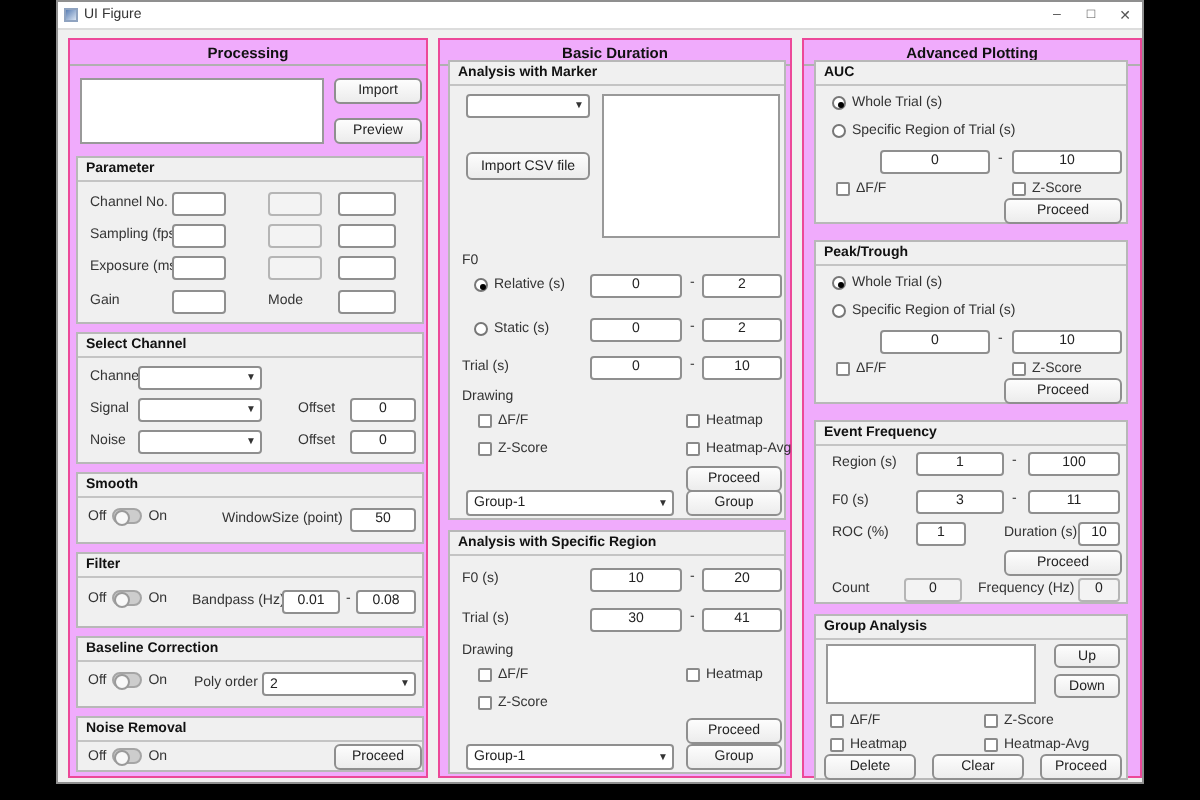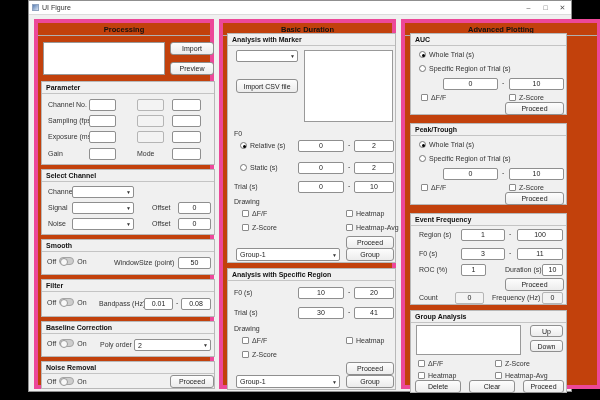--- a/index.html
+++ b/index.html
@@ -4,21 +4,21 @@
 <style>
 *{box-sizing:border-box;margin:0;padding:0}
 html,body{width:600px;height:400px;overflow:hidden}
 body{background:#000;font-family:"Liberation Sans",sans-serif;position:relative}
 .window{position:absolute;left:28px;top:0;width:544px;height:392px;background:#f0f0f0;border:1px solid #8f8f8f}
 .titlebar{height:14px;background:#ffffff;display:flex;align-items:center;padding-left:3px;border-bottom:1px solid #dcdcdc}
 .app-icon{width:7px;height:7px;margin-right:3px;background:linear-gradient(135deg,#5a7fb5,#d9e4f2);border:1px solid #8fa3c0;flex:0 0 auto}
 .title-text{font-size:7px;color:#333;white-space:nowrap}
 .win-controls{margin-left:auto;display:flex;height:100%}
 .win-btn{width:17px;height:100%;display:flex;align-items:center;justify-content:center;font-size:7px;color:#555}
-.panel{position:absolute;border:4px solid #ec4899;background:#c2410c}
+.panel{position:absolute;border:1px solid #ec4899;background:#f0abfc}
 .panel-title{height:13px;line-height:13px;text-align:center;font-weight:bold;font-size:7.5px;color:#111;border-bottom:1px solid #b0b0b0}
 .box{position:absolute;border:1px solid #b8b8b8;background:#f0f0f0}
 .box-title{height:12px;line-height:12px;font-weight:bold;font-size:7px;padding-left:4px;color:#111;border-bottom:1px solid #c4c4c4;white-space:nowrap}
 .lbl{position:absolute;font-size:7px;color:#333;white-space:nowrap}
 .dash{position:absolute;font-size:7px;color:#333}
 .field{position:absolute;height:12px;background:#fff;border:1px solid #8f8f8f;border-radius:2px;font-size:7px;line-height:10px;text-align:center;color:#222}
 .field-dim{background:#f3f3f3;border-color:#b5b5b5}
 .btn{position:absolute;height:13px;background:linear-gradient(#fdfdfd,#ececec);border:1px solid #8f8f8f;border-radius:3px;font-size:7px;line-height:11px;text-align:center;color:#222}
 .dd{position:absolute;height:12px;background:#fff;border:1px solid #8f8f8f;border-radius:2px;font-size:7px;color:#222;display:flex;align-items:center;padding:0 2px 0 3px}
 .dd-val{flex:1;white-space:nowrap;overflow:hidden}
@@ -232,21 +232,21 @@
       </div>
       <button class="btn" style="left:118px;top:93px;width:48px">Proceed</button>
       <div class="dd" style="left:8px;top:106px;width:104px;height:13px">
         <span class="dd-val">Group-1</span>
         <span class="caret">▼</span>
       </div>
       <button class="btn" style="left:118px;top:106px;width:48px">Group</button>
     </div>
   </div>
 
-  <div class="panel" style="left:372px;top:18px;width:200px;height:370px">
+  <div class="panel" style="left:372px;top:18px;width:170px;height:370px">
     <div class="panel-title">Advanced Plotting</div>
 
     <div class="box" style="left:5px;top:10px;width:157px;height:82px">
       <div class="box-title">AUC</div>
       <div class="radio sel" style="left:8px;top:17px">
         <span class="circ"></span>
         <span>Whole Trial (s)</span>
       </div>
       <div class="radio" style="left:8px;top:31px">
         <span class="circ"></span>

